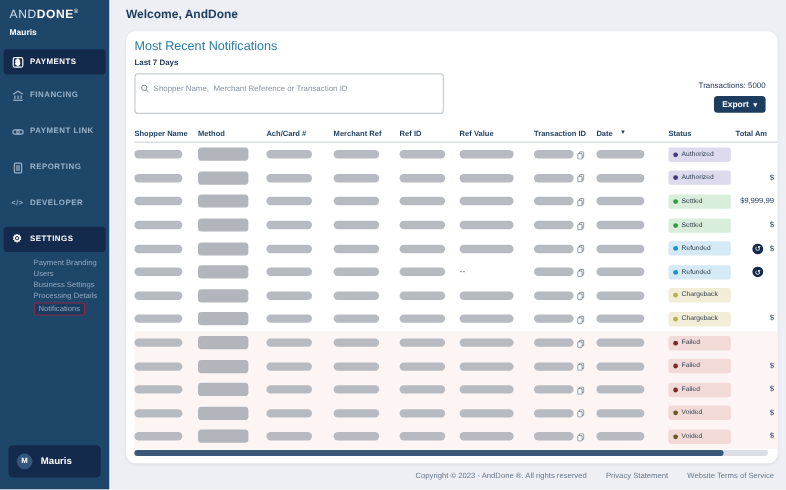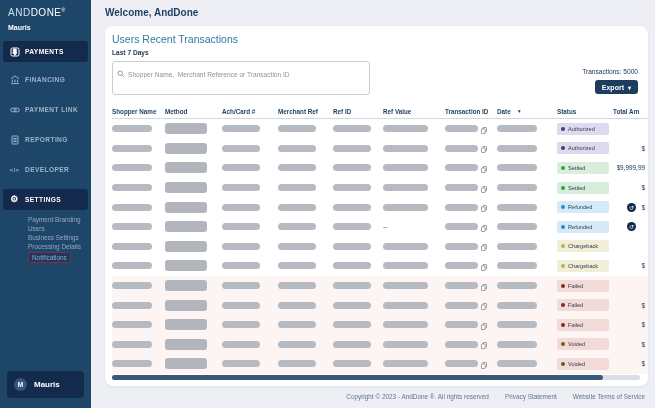--- a/index.html
+++ b/index.html
@@ -3,21 +3,21 @@
 <meta charset="utf-8">
 <style>
   * { margin:0; padding:0; box-sizing:border-box; }
   html,body { width:655px; height:408px; overflow:hidden; }
   body { display:flex; font-family:"Liberation Sans", sans-serif; background:#edeff4; color:#1d3d5f; }
 
   
   .sidebar { width:91px; background:#1e4668; display:flex; flex-direction:column; position:relative; flex-shrink:0; }
   .logo { padding:7px 0 0 8px; font-size:10px; letter-spacing:.5px; white-space:nowrap; }
   .logo .and { color:#cfe0ec; font-weight:400; }
-  .logo .done { color:#ffffff; font-weight:400; }
+  .logo .done { color:#ffffff; font-weight:700; }
   .logo .reg { color:#ffffff; font-size:5px; vertical-align:super; }
   .side-user-top { padding:6px 0 4px 8px; color:#fff; font-weight:700; font-size:7px; }
   .nav { margin-top:6px; }
   .nav-item { display:flex; align-items:center; gap:5px; padding:5px 6px; margin:0 3px 9px 3px; border-radius:3px;
               color:#9cb3c9; font-size:6.6px; font-weight:700; letter-spacing:.4px; cursor:pointer; }
   .nav-item.active { background:#142a4d; color:#ffffff; margin-bottom:7px; }
   .nav-item .nicon { width:11px; height:11px; display:inline-flex; align-items:center; justify-content:center; flex-shrink:0; font-size:8px; }
   .nav-item.active .nicon svg * { stroke:#ffffff; }
   .nav-item.active .nicon { color:#ffffff; }
   .subnav { margin:-2px 0 0 28px; }
@@ -163,21 +163,21 @@
 </div>
 
 <div class="main">
   <div class="topbar">
     <span class="welcome">Welcome, AndDone</span>
   </div>
 
   <div class="card">
     <div class="card-head">
       <div>
-        <div class="page-title">Users Recent Transactions</div>
+        <div class="page-title">Most Recent Notifications</div>
         <div class="subtitle">Last 7 Days</div>
         <div class="search-wrap">
           <svg class="sic" width="8" height="8" viewBox="0 0 10 10">
               <circle cx="4" cy="4" r="2.8" fill="none" stroke="#7b8794" stroke-width="1"></circle>
               <line x1="6.2" y1="6.2" x2="8.8" y2="8.8" stroke="#7b8794" stroke-width="1"></line>
             </svg>
           <input type="text" placeholder="Shopper Name,  Merchant Reference or Transaction ID" style="">
         </div>
       </div>
       <div class="head-right">

